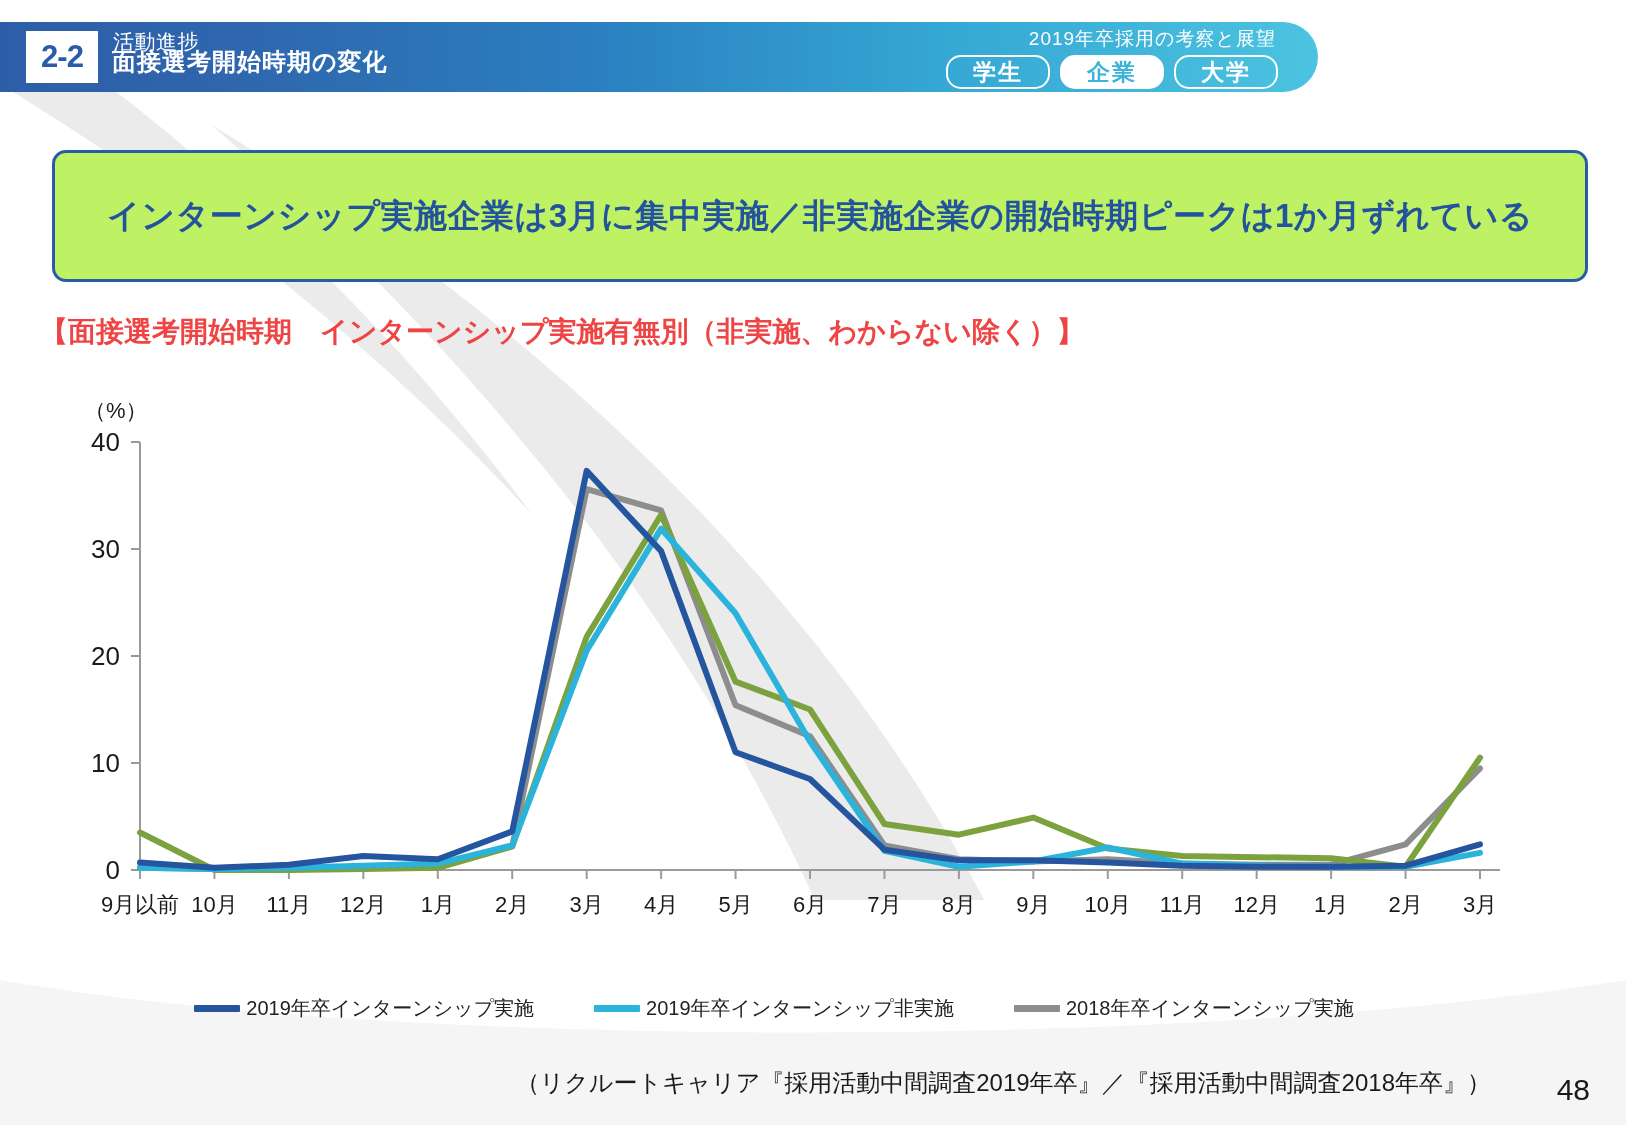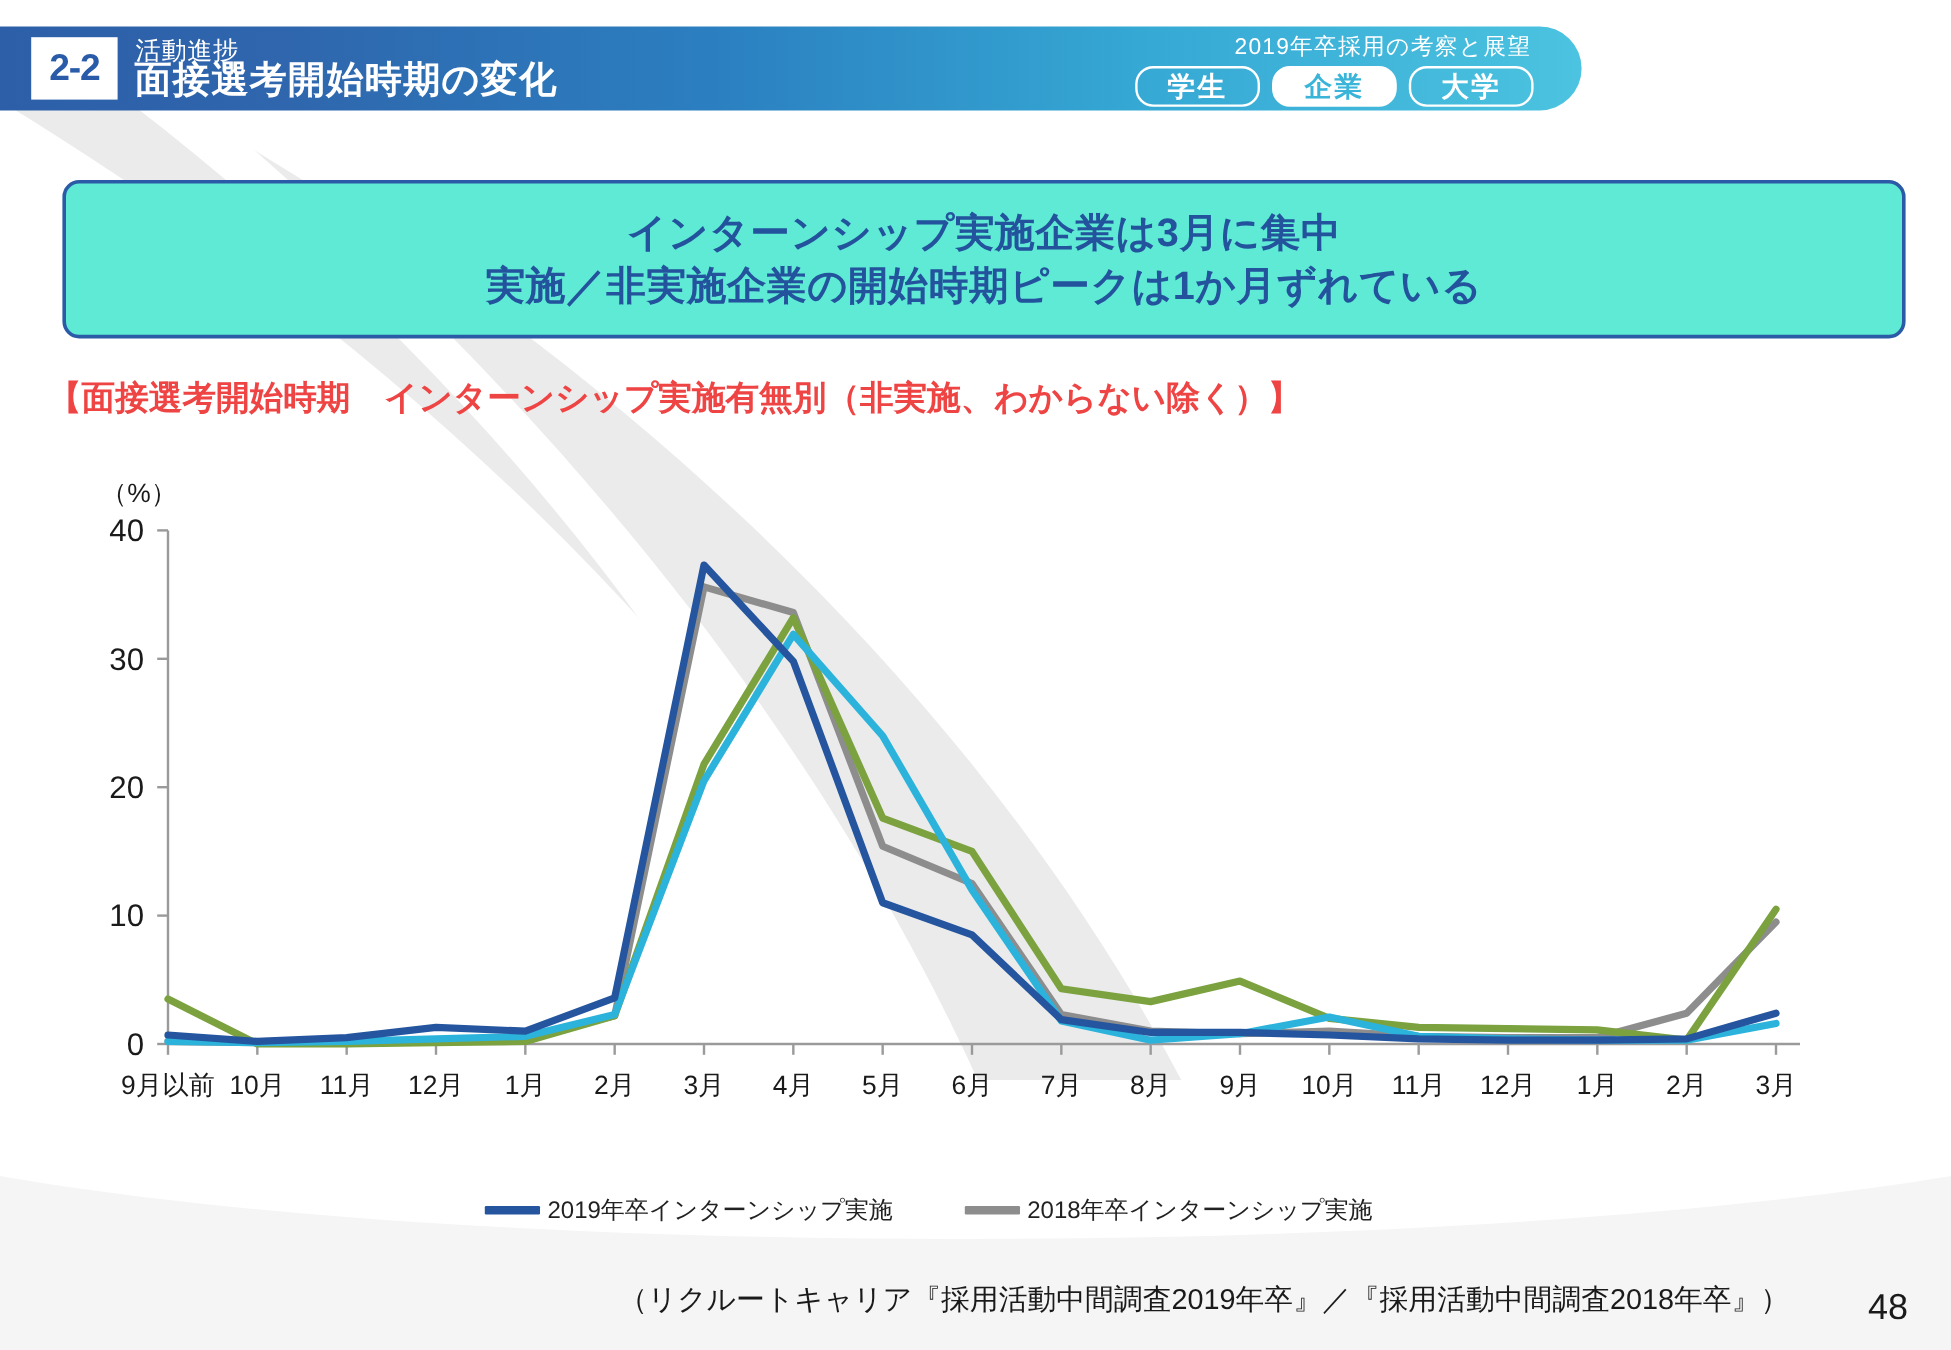--- a/index.html
+++ b/index.html
@@ -27,43 +27,43 @@
     background:#ffffff;color:#2a5ba8;
     font-size:31px;font-weight:bold;letter-spacing:-1px;
     display:flex;align-items:center;justify-content:center;
   }
   .hdr-kicker{
     position:absolute;left:113px;top:6px;color:#ffffff;font-size:21px;
     letter-spacing:.5px;
   }
   .hdr-title{
     position:absolute;left:112px;top:24px;color:#ffffff;
-    font-size:31px;font-weight:bold;letter-spacing:1px;text-align:center;
+    font-size:24px;font-weight:bold;letter-spacing:1px;text-align:center;
   }
   .hdr-right{
     position:absolute;right:36px;top:4px;width:420px;height:64px;
   }
   .hdr-right-label{
     position:absolute;right:6px;top:0;color:#ffffff;font-size:19px;letter-spacing:1px;
     white-space:nowrap;
   }
   .pill-row{position:absolute;right:4px;top:29px;display:flex;gap:10px;}
   .pill{
     width:100px;height:30px;border-radius:15px;
     border:2px solid #ffffff;color:#ffffff;background:transparent;
     font-size:23px;font-weight:bold;
     display:flex;align-items:center;justify-content:center;letter-spacing:2px;
   }
   .pill.active{background:#ffffff;color:#3ab4d8;border-color:#ffffff;}
 
   
   .msg-box{
     position:absolute;left:52px;top:150px;width:1530px;height:126px;
-    border:3px solid #2b5ba6;border-radius:14px;background:#5eead4;
-    display:flex;flex-direction:column;align-items:center;justify-content:center;
+    border:3px solid #2b5ba6;border-radius:14px;background:#bef264;
+    display:flex;align-items:center;justify-content:center;
     z-index:3;
   }
   .msg-line{
     color:#23539c;font-size:33px;font-weight:bold;line-height:1.32;letter-spacing:.5px;
     white-space:nowrap;
   }
 
   
   .chart-caption{
     position:absolute;left:40px;top:313px;
@@ -186,19 +186,23 @@
       <polyline points="140,482.51 214.44444444444446,487.86 288.8888888888889,484.65 363.3333333333333,476.09 437.77777777777777,479.3 512.2222222222222,451.48 586.6666666666666,90.89000000000004 661.1111111111111,171.14 735.5555555555555,372.3 810,399.05 884.4444444444445,469.67 958.8888888888889,480.37 1033.3333333333333,480.37 1107.7777777777778,482.51 1182.2222222222222,485.72 1256.6666666666667,486.79 1331.111111111111,486.79 1405.5555555555554,485.72 1480,464.32" fill="none" stroke="#24559e" stroke-width="6" stroke-linejoin="round" stroke-linecap="round"></polyline>
     </svg>
 </div>
 
 <div class="legend">
   <div class="legend-item">
     <span class="legend-swatch" style="background:#24559e"></span>
     <span class="legend-label">2019年卒インターンシップ実施</span>
   </div>
   <div class="legend-item">
+    <span class="legend-swatch" style="background:#2cb3dc"></span>
+    <span class="legend-label">2019年卒インターンシップ非実施</span>
+  </div>
+  <div class="legend-item">
     <span class="legend-swatch" style="background:#8d8d8d"></span>
     <span class="legend-label">2018年卒インターンシップ実施</span>
   </div>
 </div>
 
 <div class="source">（リクルートキャリア『採用活動中間調査2019年卒』／『採用活動中間調査2018年卒』）</div>
 <div class="pageno">48</div>
 
 </body></html>

